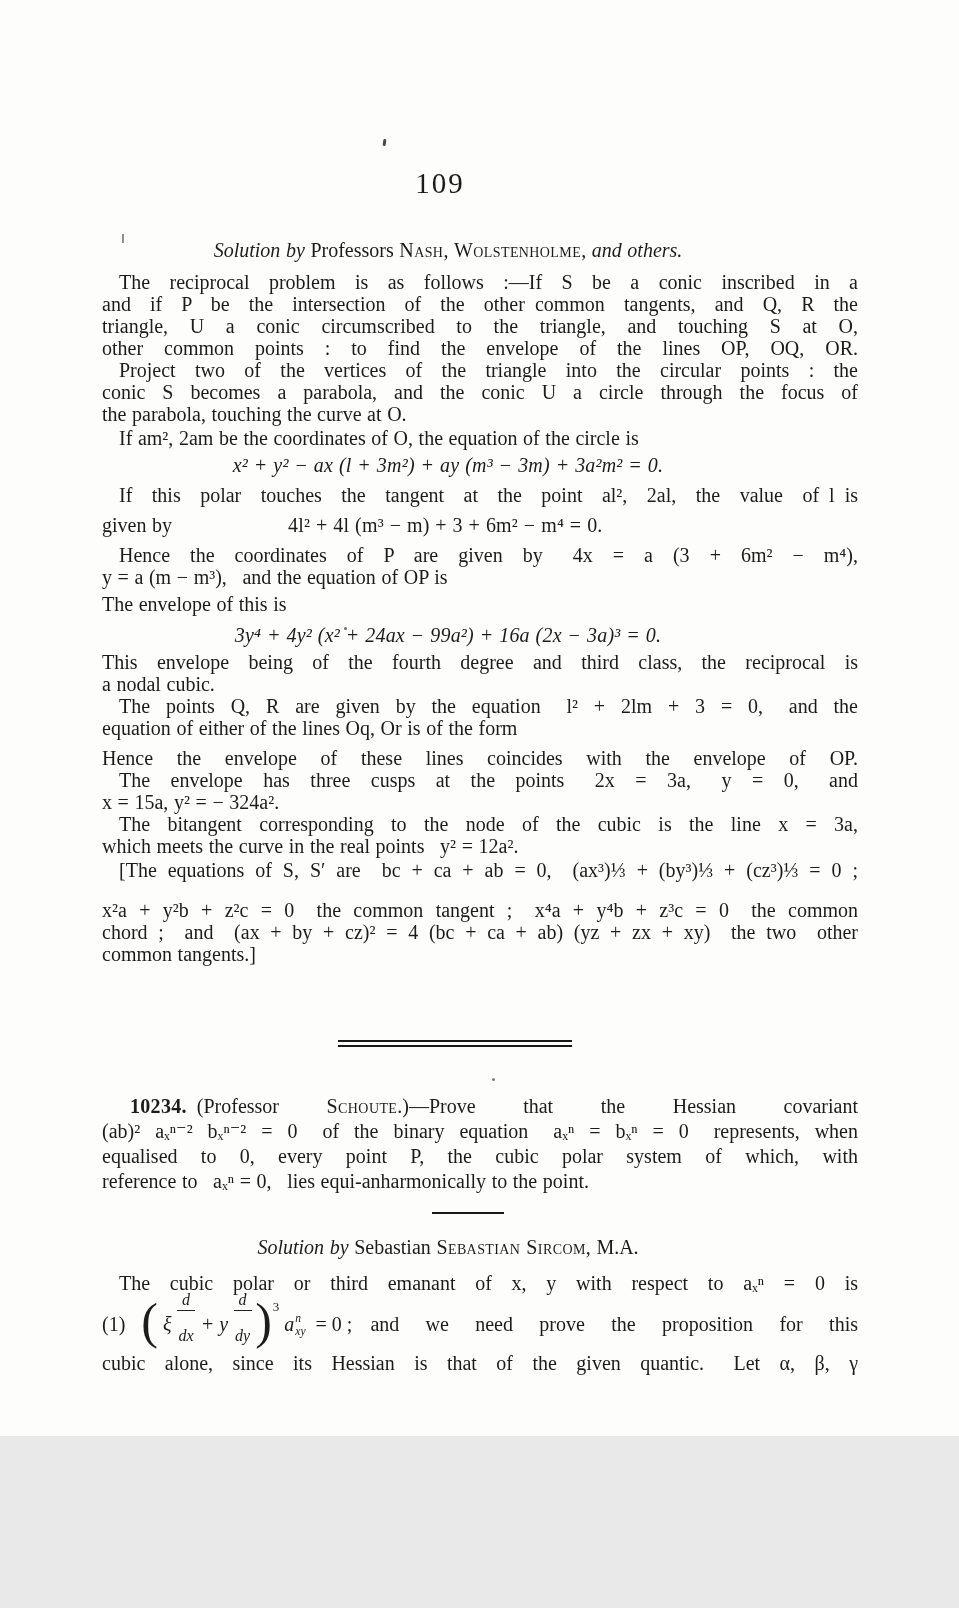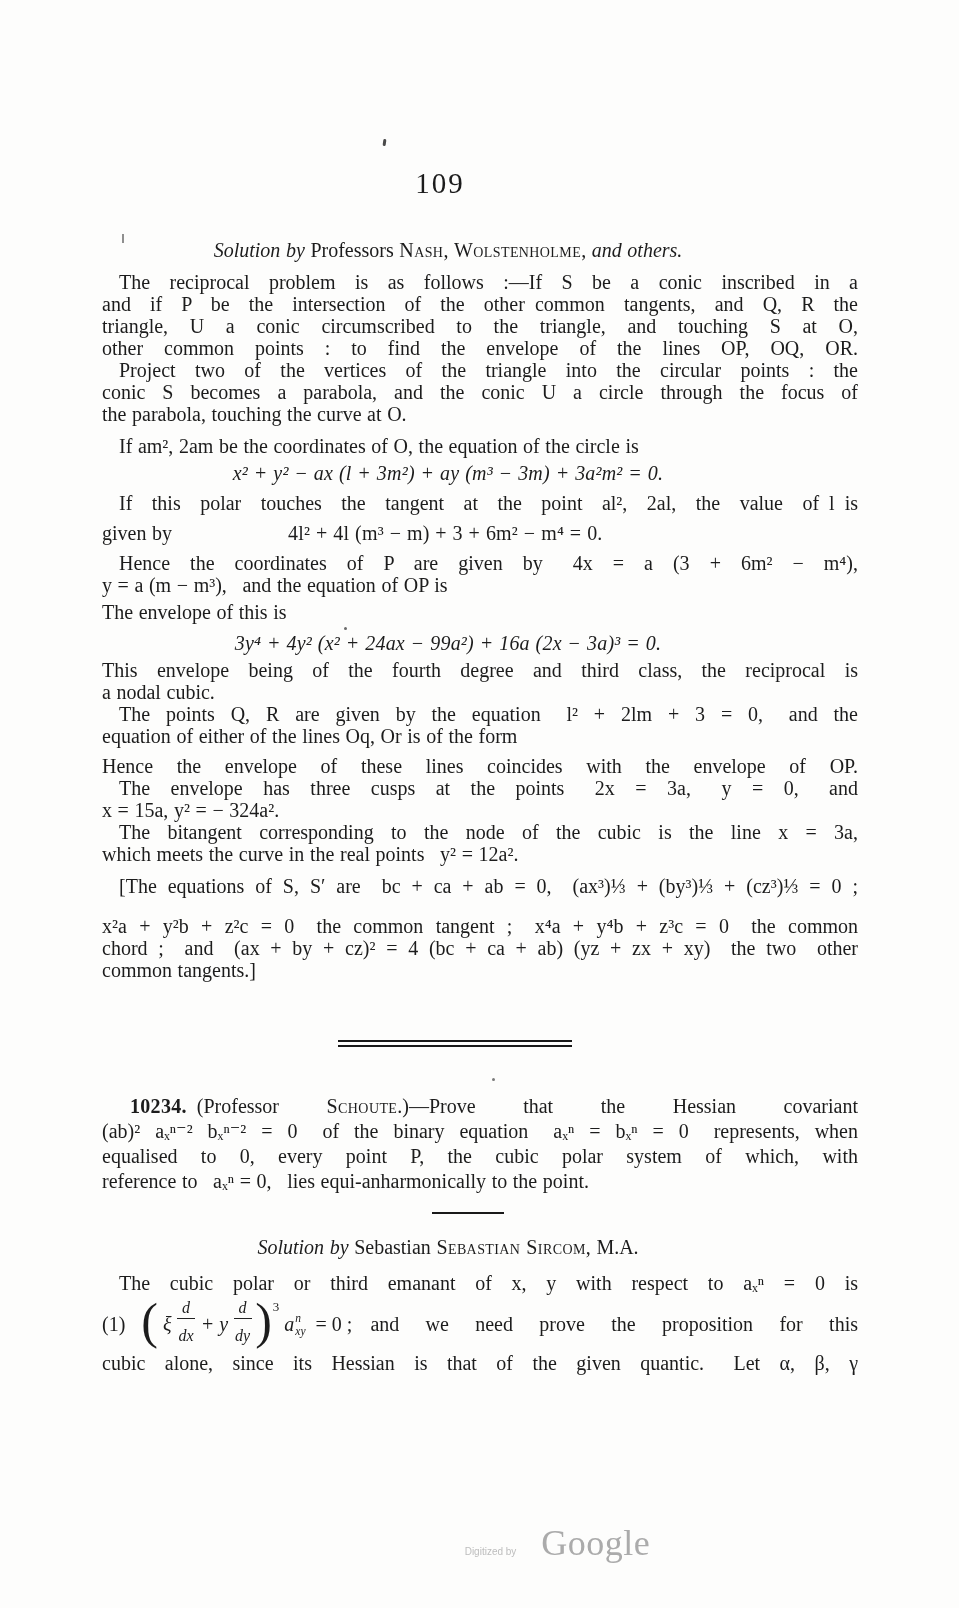--- a/index.html
+++ b/index.html
@@ -1,26 +1,26 @@
 <!DOCTYPE html>
 <html><head>
 <meta charset="utf-8">
 <style>
   html,body{margin:0;padding:0;background:#e9e9e9;}
-  .doc{position:relative;width:959px;height:1608px;margin:0 auto;background:#fdfdfc;color:#1c1c1c;
+  .doc{position:relative;width:959px;height:1436px;margin:0 auto;background:#fdfdfc;color:#1c1c1c;
        font-family:"Liberation Serif","DejaVu Serif","DejaVu Sans",serif;font-size:20px;overflow:hidden;}
   .sec{position:absolute;left:102px;width:756px;}
   .line{line-height:22px;min-height:22px;word-spacing:0.6px;}
   .j{text-align:justify;text-align-last:justify;}
   .l{text-align:left;}
   .c{text-align:center;text-align-last:center;position:relative;left:-32px;}
   .eq{font-style:italic;letter-spacing:0.2px;}
   .ind{text-indent:17px;}
   .ind2{text-indent:28px;}
-  .sp2{margin-top:18px}.sp4{margin-top:4px}.sp5{margin-top:5px}.sp8{margin-top:8px}.sp9{margin-top:9px}.sp10{margin-top:10px}
+  .sp2{margin-top:18px}.sp4{margin-top:4px}.sp5{margin-top:5px}.sp8{margin-top:8px}.sp9{margin-top:9px}.sp10{margin-top:2px}
   .i{font-style:italic}
   .b{font-weight:700;letter-spacing:0.3px}
   .sc{font-variant:small-caps;letter-spacing:0.4px}
   .gbeq{margin-left:116px;letter-spacing:0.2px}
 
   #pagenum{position:absolute;left:0;top:167px;width:880px;text-align:center;font-size:29px;letter-spacing:2px;}
   #attr1{top:239px}
   #sol1{top:271px}
   #rule2{position:absolute;left:338px;top:1040px;width:234px}
   #rule2 div{height:2px;background:#191919;margin-bottom:3px}
@@ -31,21 +31,21 @@
   #attr2{top:1236px}
   #sol2a{top:1272px}
   #sol2b{top:1352px}
 
   #eq1{position:absolute;left:102px;top:1296px;width:756px;height:56px;display:flex;align-items:center;}
   #eq1 .lbl{margin-right:16px}
   #eq1 .bigp{font-size:50px;line-height:1;transform:translateY(-3px)}
   #eq1 .xi{font-style:italic;margin:0 2px 0 5px}
   .frac{display:inline-flex;flex-direction:column;align-items:center;font-style:italic;font-size:16px;line-height:1.15;margin:0 3px;transform:translateY(2px)}
   .frac .fn{padding:0 5px;border-bottom:1.3px solid #222}
-  .frac .fd{padding:8px 2px}
+  .frac .fd{padding:16px 2px}
   #eq1 .plusy{font-style:italic;margin:0 2px}
   #eq1 .exp{font-size:13px;transform:translateY(-17px);margin-left:1px}
   #eq1 .abase{font-style:italic;margin-left:5px}
   #eq1 .ss{display:inline-flex;flex-direction:column;align-items:flex-start;font-size:11.5px;line-height:1.15;font-style:italic;margin-left:1px;transform:translateY(1px)}
   #eq1 .eqz{margin:0 8px 0 10px}
   #eq1 .trail{flex:1;text-align:justify;text-align-last:justify;margin-left:10px}
 
   #wm{position:absolute;top:1522px;left:0;width:959px;display:flex;justify-content:center;align-items:baseline;transform:translateX(78px);}
   #wm .pre{font-family:"Liberation Sans","DejaVu Sans",sans-serif;font-size:10px;color:#bdbdbd;margin-right:25px;}
   #wm .logo{font-family:"Liberation Serif","DejaVu Serif",serif;font-size:36px;color:#ababab;letter-spacing:0.5px;}

